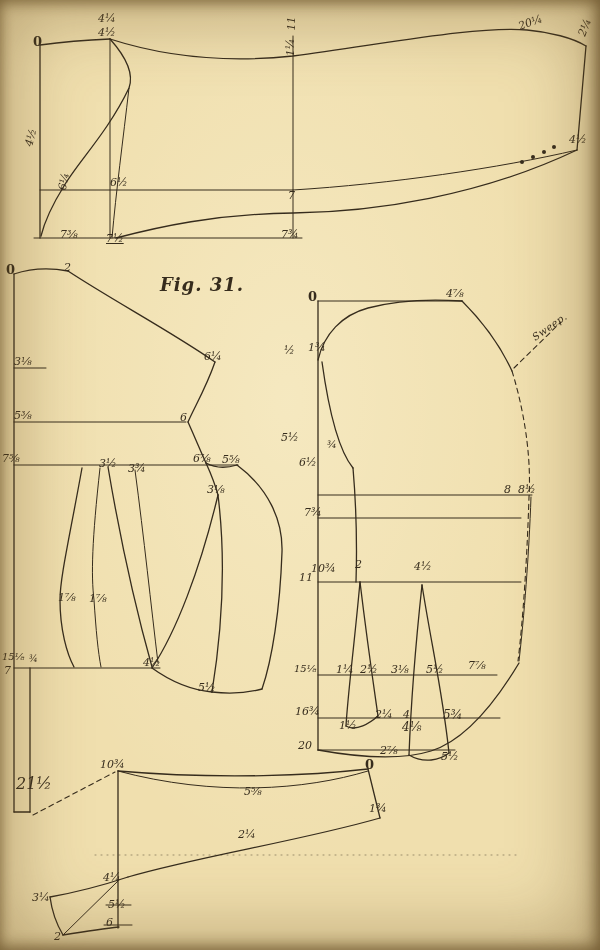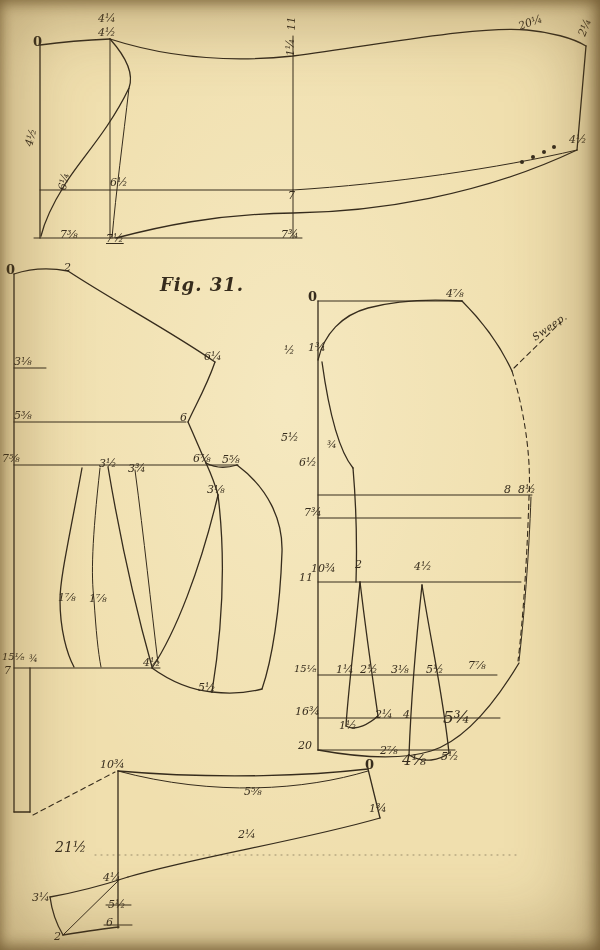--- a/index.html
+++ b/index.html
@@ -169,21 +169,21 @@
       <span class="label" style="left: 193px; top: 453px; font-size: 11px;">6⅞</span>
       <span class="label" style="left: 222px; top: 454px; font-size: 11px;">5⅝</span>
       <span class="label" style="left: 207px; top: 484px; font-size: 11px;">3⅛</span>
       <span class="label" style="left: 58px; top: 592px; font-size: 11px;">1⅞</span>
       <span class="label" style="left: 89px; top: 593px; font-size: 11px;">1⅞</span>
       <span class="label" style="left: 2px; top: 652px; font-size: 10px;">15⅛</span>
       <span class="label" style="left: 29px; top: 655px; font-size: 9px;">¾</span>
       <span class="label" style="left: 4px; top: 665px; font-size: 11px;">7</span>
       <span class="label" style="left: 143px; top: 657px; font-size: 11px;">4½</span>
       <span class="label" style="left: 198px; top: 682px; font-size: 11px;">5½</span>
-      <span class="label" style="left: 16px; top: 840px; font-size: 14px; margin-left: 39px;">21½</span>
+      <span class="label" style="left: 16px; top: 776px; font-size: 16px;">21½</span>
       <span class="label bold" style="left: 308px; top: 290px; font-size: 13px;">0</span>
       <span class="label" style="left: 446px; top: 288px; font-size: 11px;">4⅞</span>
       <span class="label script" style="left: 530px; top: 322px; font-size: 10px; transform: rotate(-35deg);">Sweep.</span>
       <span class="label" style="left: 284px; top: 345px; font-size: 11px;">½</span>
       <span class="label" style="left: 308px; top: 342px; font-size: 11px;">1¾</span>
       <span class="label" style="left: 281px; top: 432px; font-size: 11px;">5½</span>
       <span class="label" style="left: 327px; top: 440px; font-size: 10px;">¾</span>
       <span class="label" style="left: 299px; top: 457px; font-size: 11px;">6½</span>
       <span class="label" style="left: 504px; top: 484px; font-size: 11px;">8</span>
       <span class="label" style="left: 518px; top: 484px; font-size: 11px;">8½</span>
@@ -195,24 +195,24 @@
       <span class="label" style="left: 294px; top: 664px; font-size: 10px;">15⅛</span>
       <span class="label" style="left: 336px; top: 664px; font-size: 11px;">1¼</span>
       <span class="label" style="left: 360px; top: 664px; font-size: 11px;">2½</span>
       <span class="label" style="left: 391px; top: 664px; font-size: 11px;">3⅛</span>
       <span class="label" style="left: 426px; top: 664px; font-size: 11px;">5½</span>
       <span class="label" style="left: 468px; top: 660px; font-size: 11px;">7⅞</span>
       <span class="label" style="left: 295px; top: 706px; font-size: 11px;">16¾</span>
       <span class="label" style="left: 339px; top: 720px; font-size: 11px;">1½</span>
       <span class="label" style="left: 375px; top: 709px; font-size: 11px;">2¼</span>
       <span class="label" style="left: 403px; top: 709px; font-size: 11px;">4</span>
-      <span class="label" style="left: 443px; top: 709px; font-size: 17px;">5¾</span>
+      <span class="label" style="left: 443px; top: 709px; font-size: 12px;">5¾</span>
       <span class="label" style="left: 298px; top: 740px; font-size: 11px;">20</span>
       <span class="label" style="left: 380px; top: 745px; font-size: 11px;">2⅞</span>
-      <span class="label" style="left: 402px; top: 753px; font-size: 15px;">4⅛</span>
+      <span class="label" style="left: 402px; top: 721px; font-size: 12px;">4⅛</span>
       <span class="label" style="left: 441px; top: 751px; font-size: 11px;">5½</span>
       <span class="label" style="left: 100px; top: 759px; font-size: 11px;">10¾</span>
       <span class="label bold" style="left: 365px; top: 758px; font-size: 13px;">0</span>
       <span class="label" style="left: 244px; top: 786px; font-size: 11px;">5⅝</span>
       <span class="label" style="left: 369px; top: 803px; font-size: 11px;">1¾</span>
       <span class="label" style="left: 238px; top: 829px; font-size: 11px;">2¼</span>
       <span class="label" style="left: 103px; top: 872px; font-size: 11px;">4¼</span>
       <span class="label" style="left: 32px; top: 892px; font-size: 11px;">3¼</span>
       <span class="label" style="left: 108px; top: 899px; font-size: 11px;">5½</span>
       <span class="label" style="left: 106px; top: 917px; font-size: 11px;">6</span>

